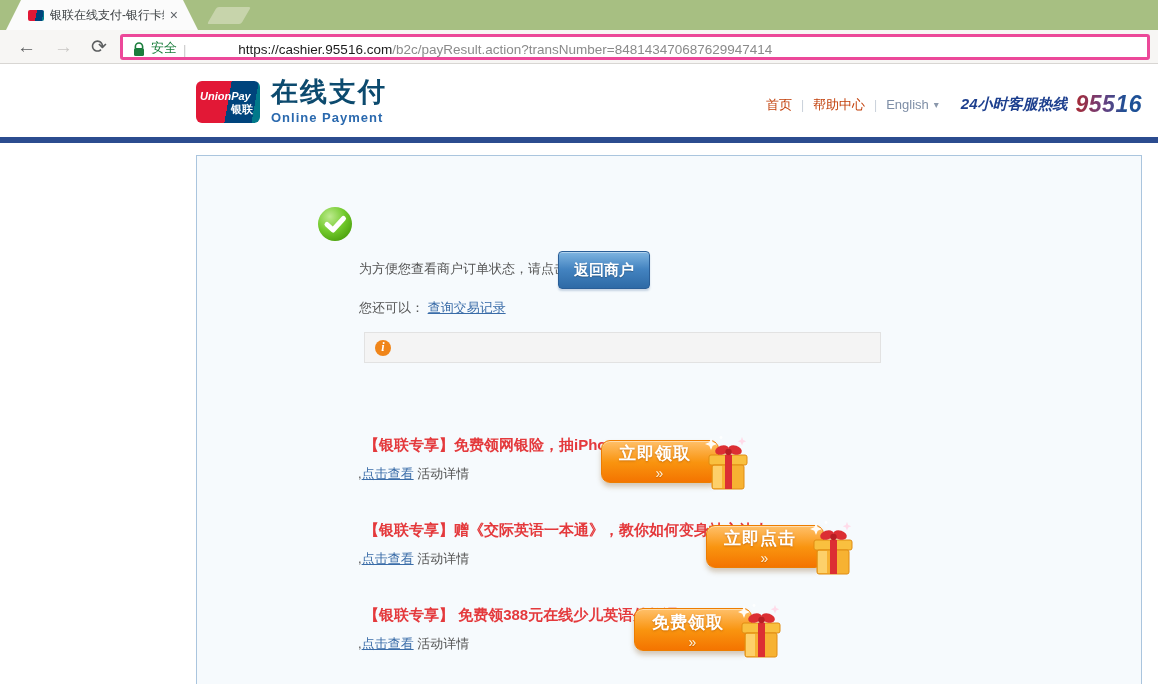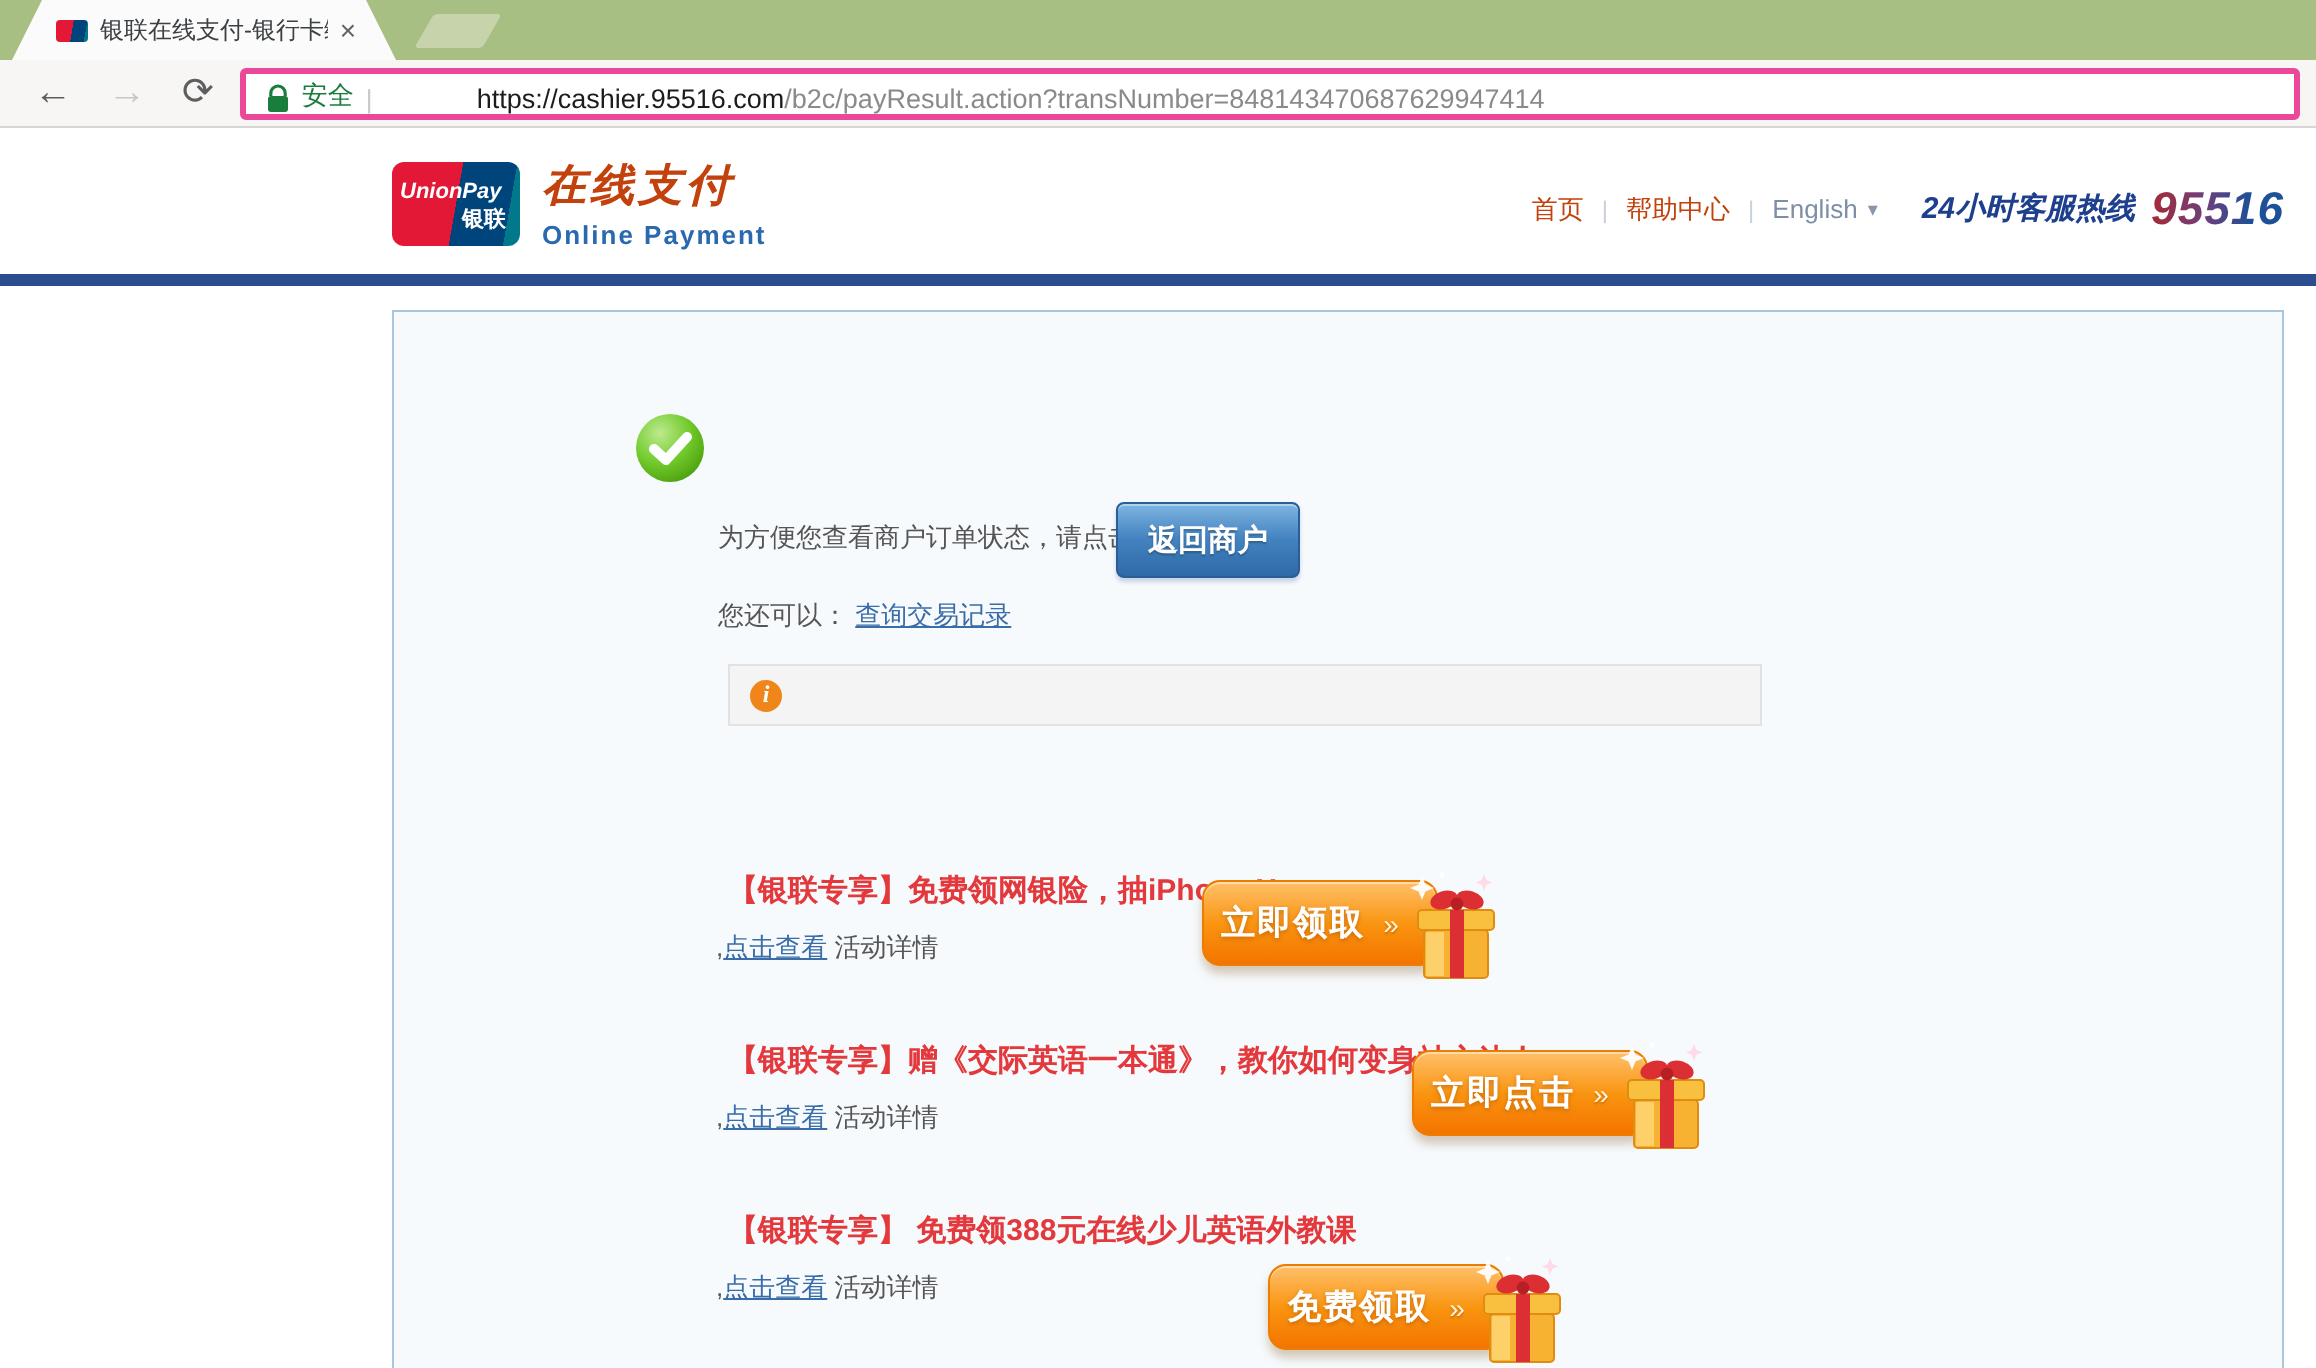--- a/index.html
+++ b/index.html
@@ -37,21 +37,21 @@
   .url-path { color: #8a8a8a; }
 
   
   .site-header { position: absolute; top: 65px; left: 0; right: 0; height: 55px; background: #fff; }
   .logo { position: absolute; left: 196px; top: 13px; display: flex; align-items: center; gap: 11px; cursor: pointer; }
   .logo-mark { width: 64px; height: 42px; border-radius: 6px; position: relative; overflow: hidden;
     background: linear-gradient(100deg, #e21836 0 50%, #00447c 50% 88%, #01798a 88% 100%); }
   .logo-mark .b-en { position: absolute; left: 4px; top: 9px; font-size: 11px; font-weight: bold;
     font-style: italic; color: #fff; letter-spacing: 0; }
   .logo-mark .b-cn { position: absolute; right: 7px; top: 21px; font-size: 11px; font-weight: bold; color: #fff; }
-  .logo-cn { font-size: 22px; font-weight: bold; font-style: italic; color: #c2410c; line-height: 29px; letter-spacing: 2px; }
+  .logo-cn { font-size: 27px; font-weight: bold; color: #0c4a6e; line-height: 29px; letter-spacing: 2px; }
   .logo-en { font-size: 13px; font-weight: bold; color: #2a69ae; letter-spacing: 1px; margin-top: 3px; }
 
   .hdr-right { position: absolute; right: 16px; top: 26px; display: flex; align-items: center; }
   .hdr-link { color: #c2410c; font-size: 13px; cursor: pointer; }
   .hdr-sep { color: #c9d0da; font-size: 12px; margin: 0 9px; }
   .lang { display: flex; align-items: center; gap: 5px; color: #7e8ea6; font-size: 13px; cursor: pointer; }
   .dd-arrow { font-size: 10px; color: #8a97ab; }
   .hotline-label { font-style: italic; font-weight: bold; color: #1d3f8e; font-size: 15px; margin-left: 22px; }
   .hotline-num { font-style: italic; font-weight: bold; font-size: 23px; margin-left: 8px; color: #1d5096; letter-spacing: 0.5px; }
   @supports ((-webkit-background-clip: text) or (background-clip: text)) {
@@ -83,27 +83,27 @@
   .info-icon { width: 16px; height: 16px; border-radius: 50%; background: #f08519; color: #fff;
     font-weight: bold; font-size: 12px; font-style: italic; display: flex; align-items: center;
     justify-content: center; font-family: "Liberation Serif", serif; flex: 0 0 auto; }
   .notice-text { font-size: 13px; color: #666; }
 
   .promo-title { position: absolute; left: 167px; font-size: 15px; font-weight: bold; color: #e4393c; }
   .promo-linkrow { position: absolute; left: 161px; font-size: 13px; color: #555; }
   .promo-btn { position: absolute; width: 118px; height: 43px; border-radius: 9px; cursor: pointer;
     background: linear-gradient(180deg, #ffc06a 0%, #f9940f 52%, #f47400 100%);
     border: 1px solid #ed7d00; color: #fff; display: flex; align-items: center; justify-content: center;
-    padding-right: 10px; box-shadow: inset 0 1px 0 rgba(255,255,255,.45), 0 4px 5px rgba(150,110,60,.35); }
+    padding-right: 10px; box-shadow: inset 0 1px 0 rgba(255,255,255,.45), 0 4px 5px rgba(150,110,60,.35); flex-direction: column; }
   .promo-btn .label { font-size: 17px; font-weight: bold; text-shadow: 0 1px 2px rgba(170,80,0,.55); letter-spacing: 1px; }
   .promo-btn .chev { font-size: 14px; margin-left: 9px; color: #fff4dd; text-shadow: 0 1px 1px rgba(170,80,0,.5); }
   .gift { position: absolute; right: -36px; top: -6px; width: 54px; height: 58px; }
   .btn1 { left: 404px; top: 284px; }
   .btn2 { left: 509px; top: 369px; }
-  .btn3 { left: 437px; top: 476px; }
+  .btn3 { left: 437px; top: 452px; justify-content: flex-end; }
   .t1 { top: 280px; } .l1 { top: 309px; }
   .t2 { top: 365px; } .l2 { top: 394px; }
   .t3 { top: 450px; } .l3 { top: 479px; }
 </style>
 </head>
 <body>
 
 <div class="screen">
 
   <div class="tabstrip">

